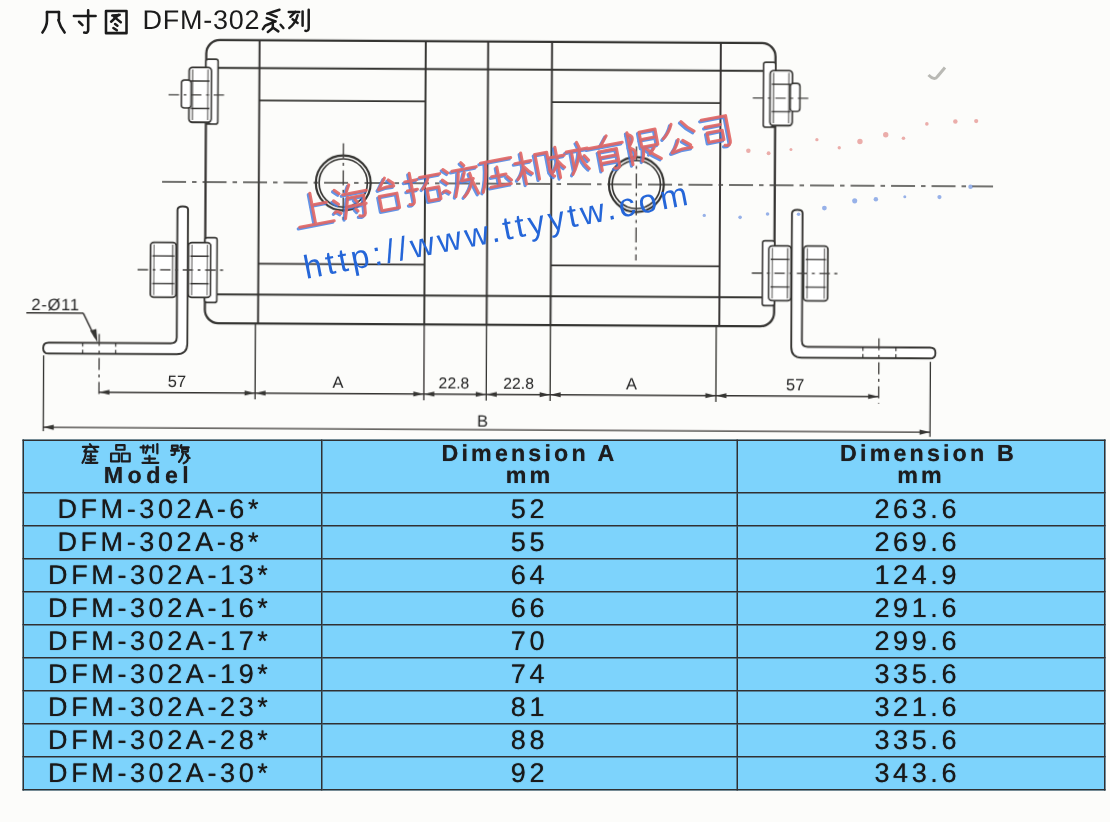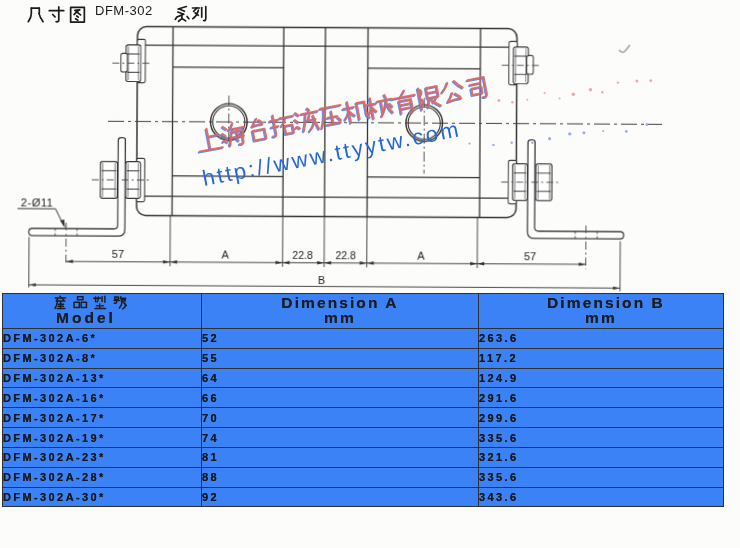--- a/index.html
+++ b/index.html
@@ -1,26 +1,26 @@
 <!DOCTYPE html>
 <html><head><meta charset="utf-8"><style>
 html,body{margin:0;padding:0;}
 body{width:740px;height:548px;position:relative;background:#fcfcfa;font-family:"Liberation Sans",sans-serif;overflow:hidden;}
 #dwg{position:absolute;left:0;top:0;}
-table{position:absolute;left:2px;top:293px;width:721px;border-collapse:collapse;table-layout:fixed;background:#3b82f6;}
+table{position:absolute;left:15px;top:293px;width:721px;border-collapse:collapse;table-layout:fixed;background:#7dd3fc;}
 td,th{border:1.35px solid #303032;padding:0;}
 thead th{height:33.9px;font-size:15.5px;font-weight:bold;color:#1d1d1f;letter-spacing:2.1px;text-shadow:0 0 0.5px rgba(20,20,20,0.7);line-height:14.8px;vertical-align:middle;}
-tbody td{height:18.85px;font-size:11px;color:#191919;text-align:left;letter-spacing:2.4px;text-shadow:0 0 0.6px rgba(20,20,20,0.85);font-weight:bold;}
+tbody td{height:18.85px;font-size:18px;color:#191919;text-align:center;letter-spacing:2.4px;text-shadow:0 0 0.6px rgba(20,20,20,0.85);}
 .c1{padding-right:17px;}
 th.c1{padding-right:32px !important;letter-spacing:3px !important;}
 td.c3{padding-right:5px;margin-left:17px;}
 .w1{width:199px;}.w2{width:277px;}.w3{width:245px;}
 </style></head><body>
 
-<div style="position:absolute;left:95px;top:2.5px;font-size:13px;color:#1b1b1b;letter-spacing:0.5px;">DFM-302</div>
+<div style="position:absolute;left:95px;top:2.5px;font-size:18px;color:#1b1b1b;letter-spacing:0.5px;">DFM-302</div>
 <svg id="dwg" width="740" height="548" viewBox="0 0 740 548">
 <defs>
 <symbol id="g5c3a" viewBox="0 0 100 100" overflow="visible">
         <path d="M28 16 H70"></path>
         <path d="M70 16 V44"></path>
         <path d="M28 16 V46 Q28 66 12 88"></path>
         <path d="M68 44 Q74 66 90 88"></path>
       </symbol>
 <symbol id="g5bf8" viewBox="0 0 100 100" overflow="visible">
         <path d="M12 30 H88"></path>
@@ -528,21 +528,21 @@
 </thead>
 <tbody>
 <tr>
         <td class="c1">DFM-302A-6*</td>
         <td class="c2">52</td>
         <td class="c3">263.6</td>
       </tr>
 <tr>
         <td class="c1">DFM-302A-8*</td>
         <td class="c2">55</td>
-        <td class="c3">117.2</td>
+        <td class="c3">269.6</td>
       </tr>
 <tr>
         <td class="c1">DFM-302A-13*</td>
         <td class="c2">64</td>
         <td class="c3">124.9</td>
       </tr>
 <tr>
         <td class="c1">DFM-302A-16*</td>
         <td class="c2">66</td>
         <td class="c3">291.6</td>

